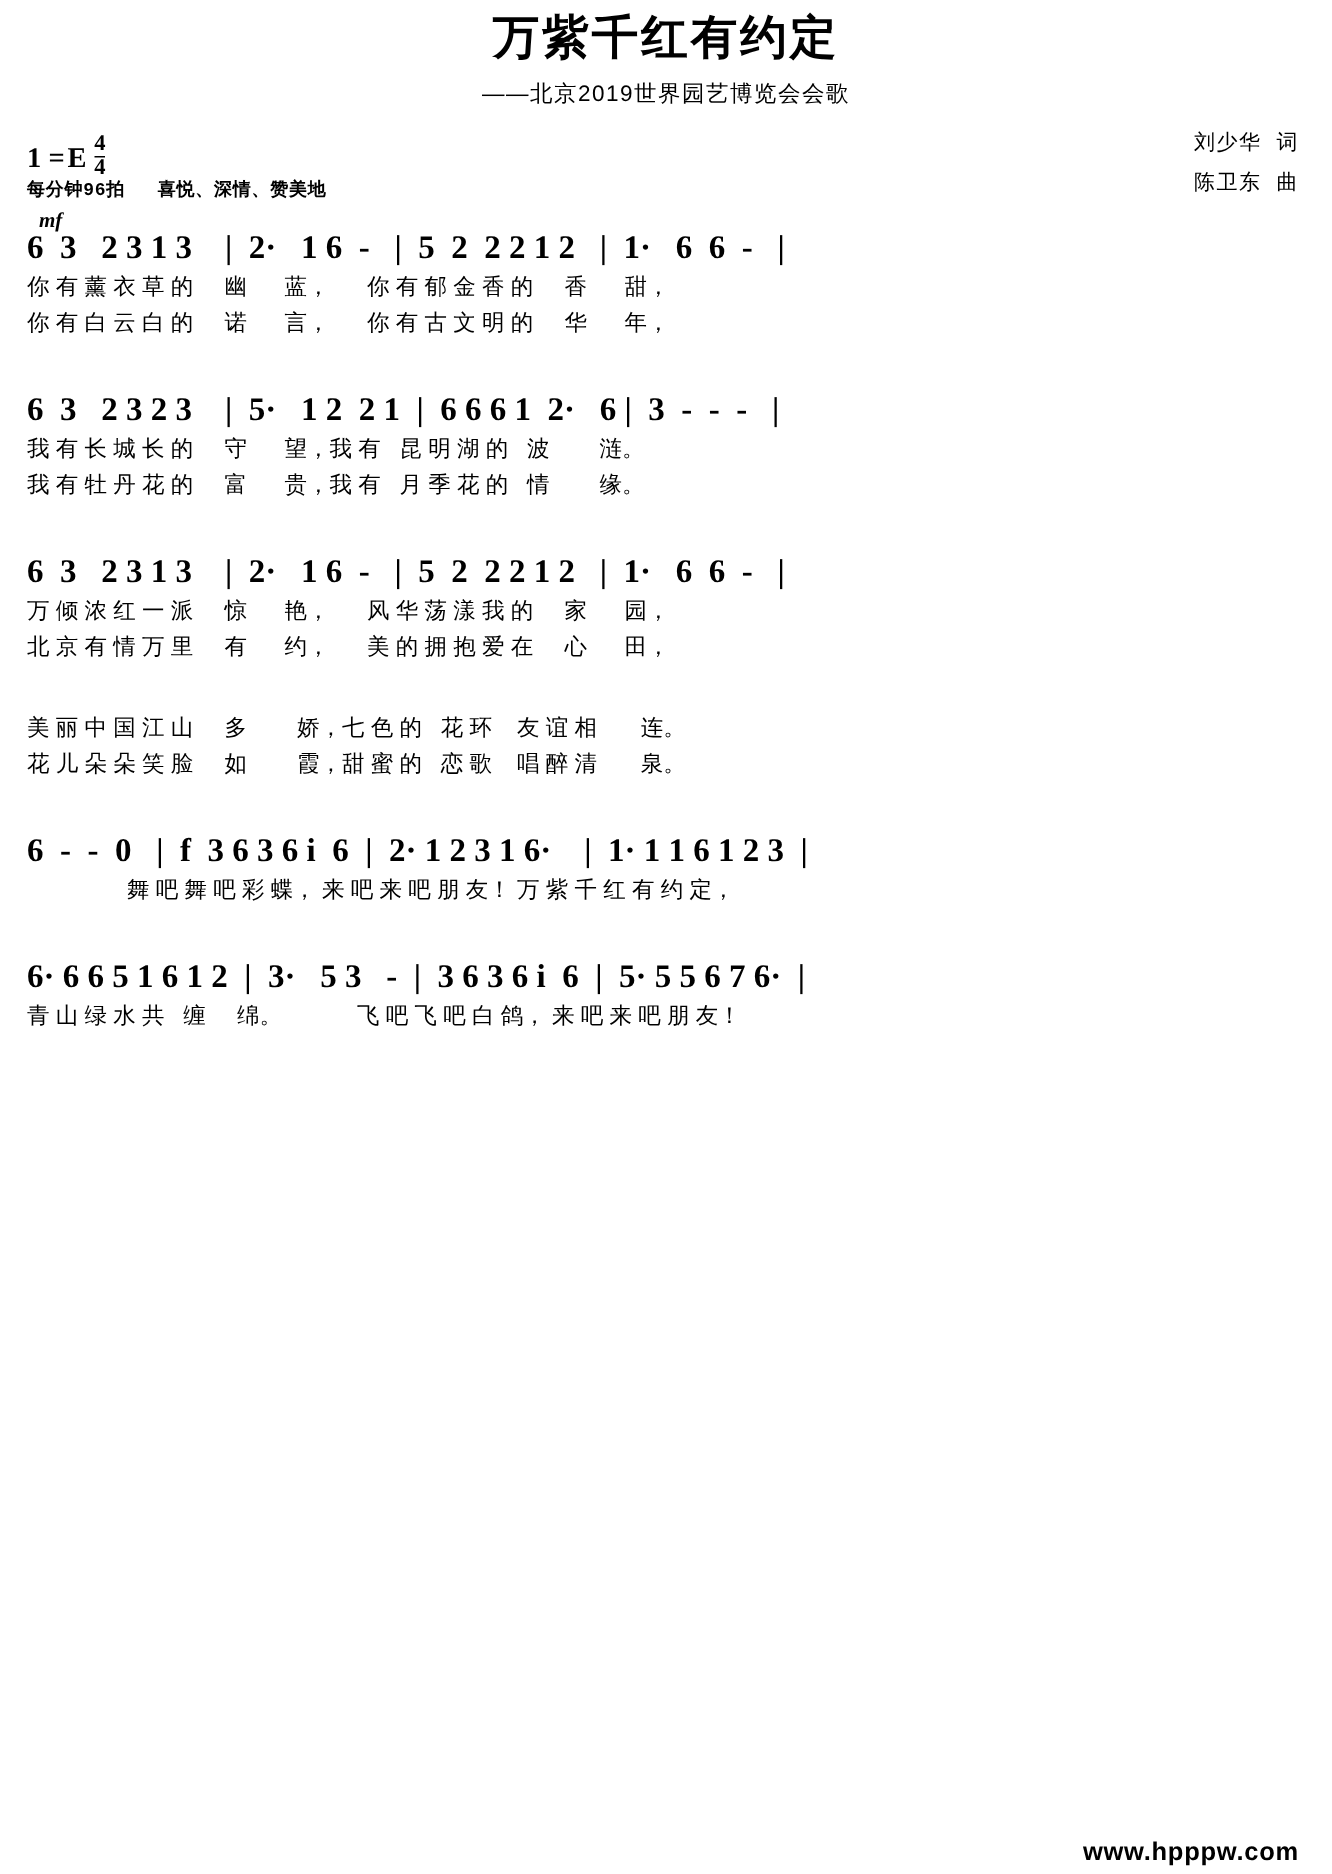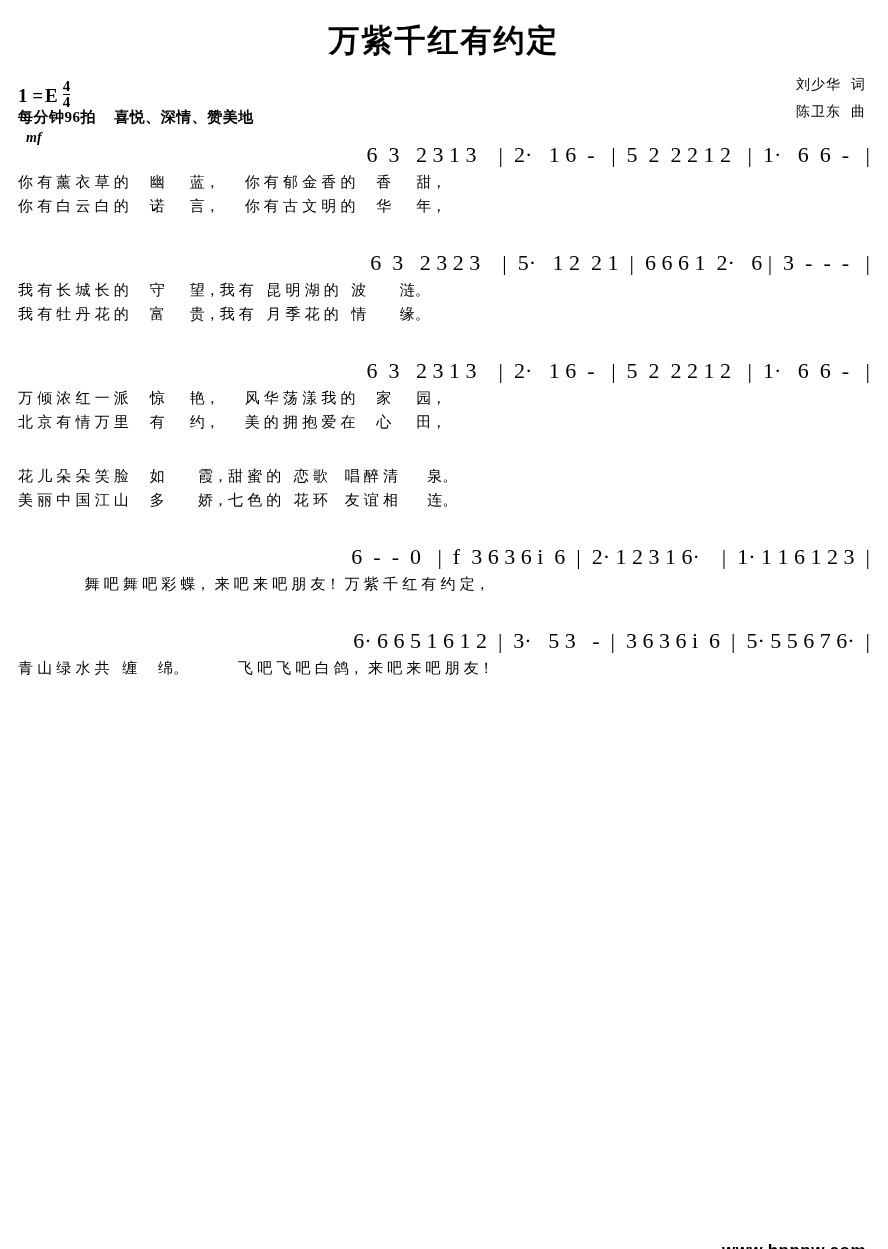--- a/index.html
+++ b/index.html
@@ -22,21 +22,21 @@
     box-sizing: border-box;
     padding: 0 18px;
   }
   
   .title {
     text-align: center;
     font-family: "Liberation Sans", sans-serif;
     font-weight: bold;
     font-size: 31px;
     letter-spacing: 2px;
-    margin-top: 20px;
+    margin-top: 4px;
   }
   .subtitle {
     text-align: center;
     font-family: "Liberation Sans", sans-serif;
     font-size: 15px;
     margin-top: 7px;
     letter-spacing: 1px;
   }
   .meta-row {
     position: relative;
@@ -61,22 +61,22 @@
     font-size: 15px;
     margin-left: 3px;
     transform: translateY(-1px);
   }
   .key-sig .frac .num { display: block; }
   .key-sig .frac .den { display: block; border-top: 1.5px solid #000; }
   .tempo {
     position: absolute;
     left: 0px;
     top: 40px;
-    font-family: Liberation Serif, serif;
-    font-size: 15px;
+    font-family: Liberation Mono, monospace;
+    font-size: 12px;
     font-weight: bold;
     letter-spacing: 0.5px;
     text-align: center;
   }
   .tempo .mood { margin-left: 14px; }
   .composer {
     position: absolute;
     right: 4px;
     top: 8px;
     font-family: "Liberation Sans", sans-serif;
@@ -95,26 +95,25 @@
     font-size: 14px;
   }
   
   .system {
     position: relative;
     margin-top: 10px;
   }
   .notes-line {
     font-family: "Liberation Serif", serif;
     font-size: 22px;
-    font-weight: normal;
+    font-weight: bold;
     letter-spacing: 0px;
     white-space: pre;
     height: 30px;
     line-height: 30px;
-    text-align: right;
   }
   .lyric-line {
     font-family: Liberation Sans, sans-serif;
     font-size: 15px;
     white-space: pre;
     height: 24px;
     line-height: 24px;
     letter-spacing: 0px;
   }
   .lyric-line.second { }
@@ -128,20 +127,21 @@
     letter-spacing: 0.5px;
   }
   .sys-gap { height: 20px; }
 </style>
 </head>
 <body>
 
 <div class="page">
 
   <div class="title">万紫千红有约定</div>
+  <div class="subtitle">——北京2019世界园艺博览会会歌</div>
 
   <div class="meta-row">
     <div class="key-sig">
       <span>1 =</span>
       <span>E</span>
       <span class="frac">
         <span class="num">4</span>
         <span class="den">4</span>
       </span>
     </div>
@@ -175,22 +175,22 @@
   <div class="sys-gap"></div>
 
   <div class="system">
     <div class="notes-line">6  3   2 3 1 3    |  2·   1 6  -   |  5  2  2 2 1 2   |  1·   6  6  -   |</div>
     <div class="lyric-line">万 倾 浓 红 一 派     惊      艳，      风 华 荡 漾 我 的     家      园，</div>
     <div class="lyric-line second">北 京 有 情 万 里     有      约，      美 的 拥 抱 爱 在     心      田，</div>
   </div>
   <div class="sys-gap"></div>
 
   <div class="system">
+    <div class="lyric-line">美 丽 中 国 江 山     多        娇，七 色 的   花 环    友 谊 相       连。</div>
     <div class="lyric-line second">花 儿 朵 朵 笑 脸     如        霞，甜 蜜 的   恋 歌    唱 醉 清       泉。</div>
-    <div class="lyric-line">美 丽 中 国 江 山     多        娇，七 色 的   花 环    友 谊 相       连。</div>
   </div>
   <div class="sys-gap"></div>
 
   <div class="system">
     <div class="notes-line">6  -  -  0   |  f  3 6 3 6 i  6  |  2· 1 2 3 1 6·    |  1· 1 1 6 1 2 3  |</div>
     <div class="lyric-line">                舞 吧 舞 吧 彩 蝶， 来 吧 来 吧 朋 友！ 万 紫 千 红 有 约 定，</div>
   </div>
   <div class="sys-gap"></div>
 
   <div class="system">

